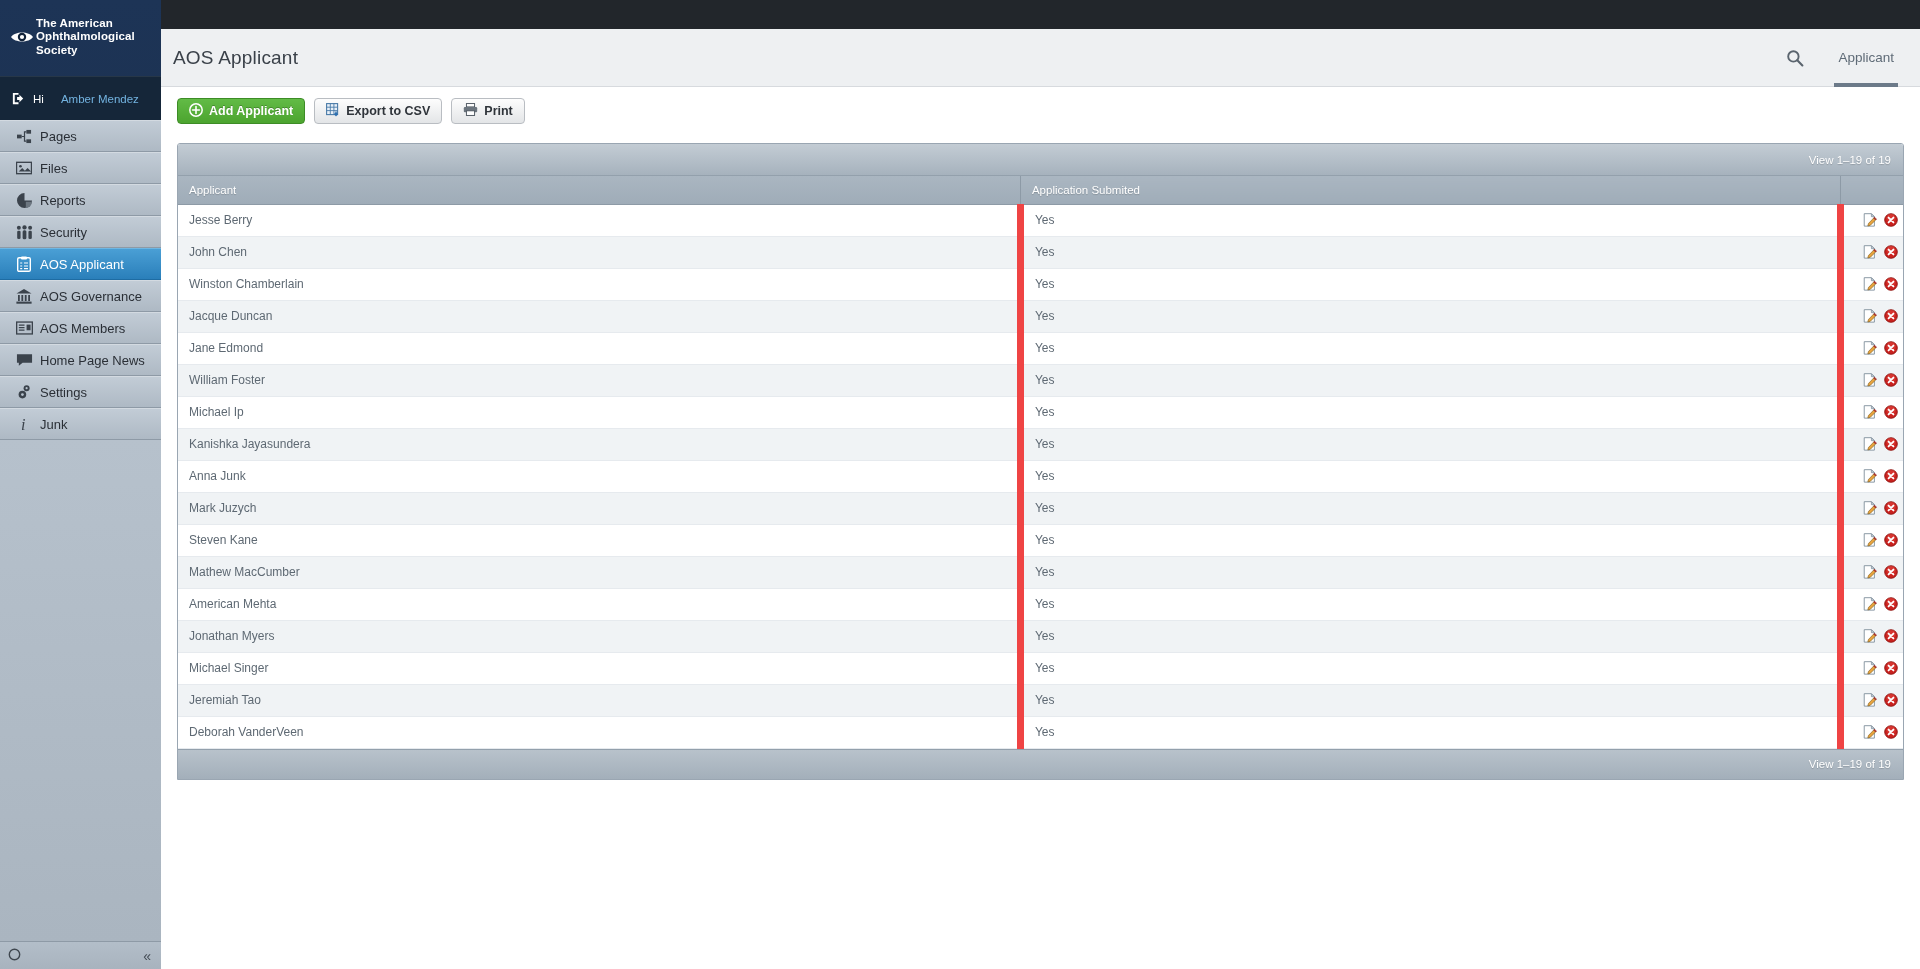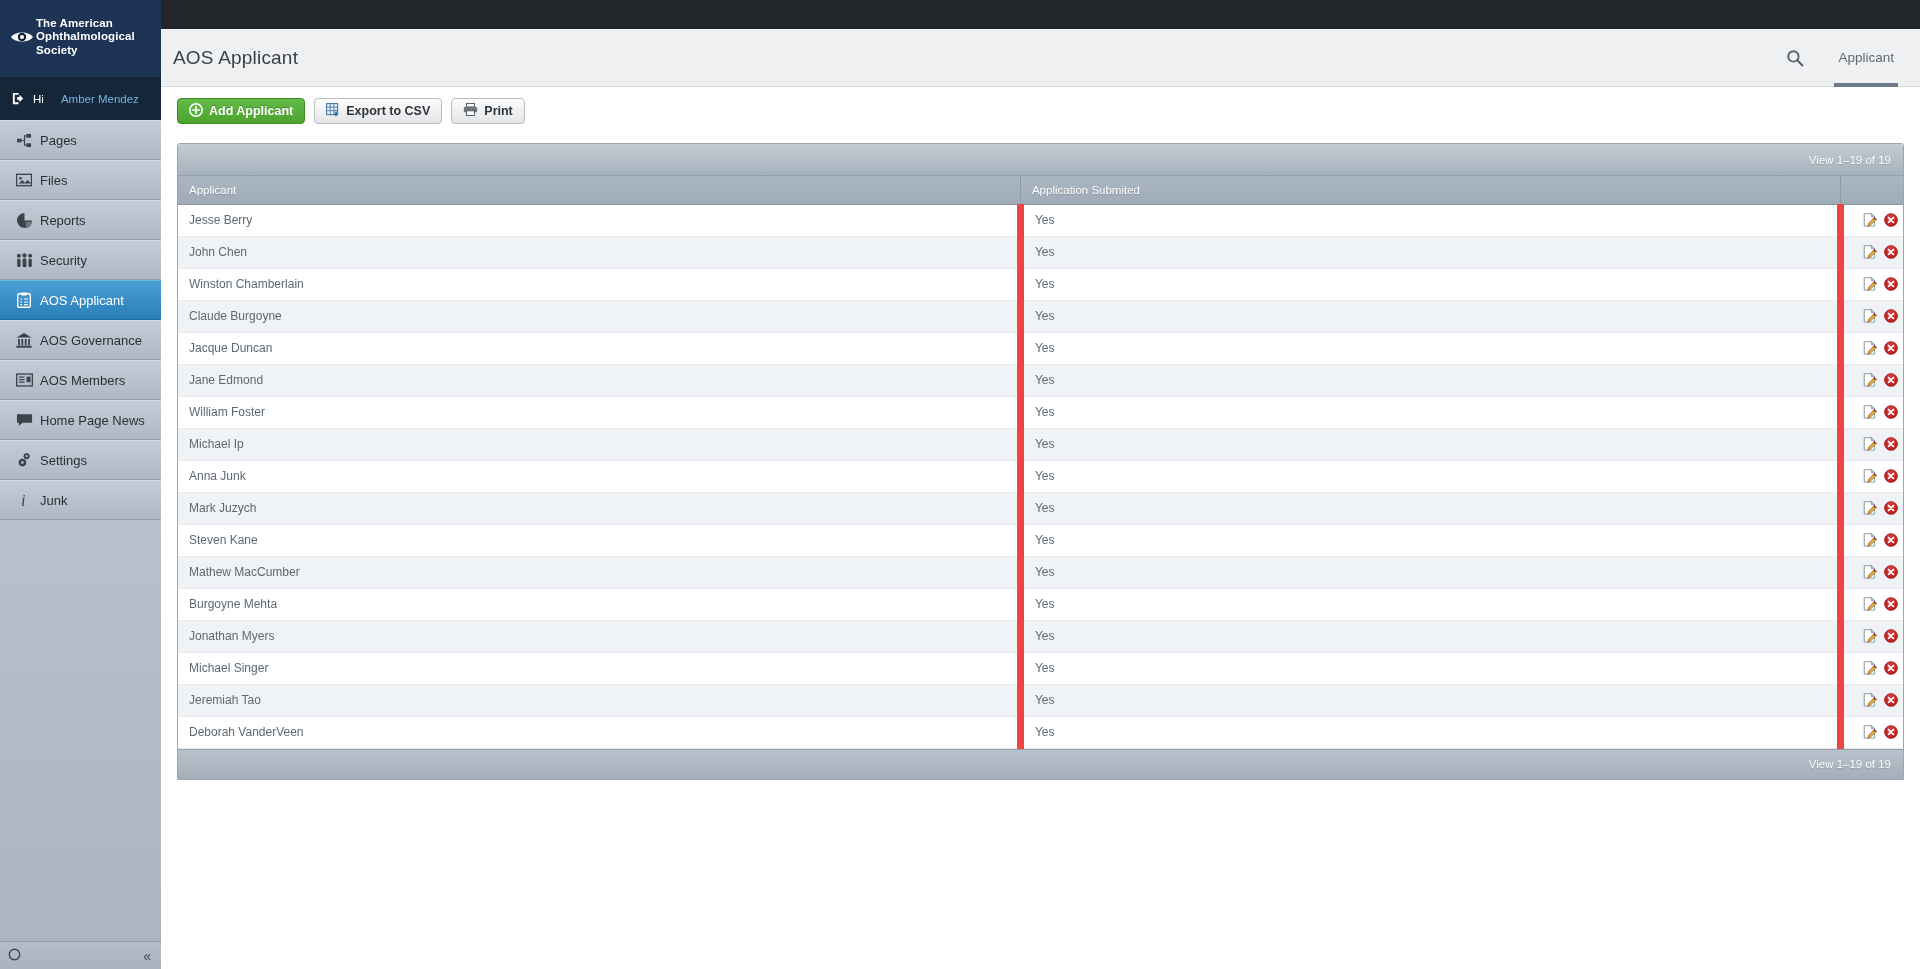--- a/index.html
+++ b/index.html
@@ -34,21 +34,21 @@
     border-top: 1px solid #2a4straight;
     border-top: 1px solid rgba(255,255,255,0.08);
     background: #152639;
   }
   .user-icon { width: 22px; flex: none; display: flex; align-items: center; }
   .user-hi { color: #ffffff; font-size: 11.5px; margin-right: 17px; }
   .user-name { color: #73b3e0; font-size: 11.5px; }
 
   .nav { display: flex; flex-direction: column; }
   .nav-item {
-    height: 40px; display: flex; align-items: center;
+    height: 32px; display: flex; align-items: center;
     padding-left: 10px;
     background: linear-gradient(to bottom, #c2ccd6 0%, #aeb9c4 100%);
     border-bottom: 1px solid #8e9aa6;
     border-top: 1px solid #d3dae1;
     color: #2a2f36; font-size: 13px;
     cursor: pointer;
   }
   .nav-item .ico {
     width: 28px; flex: none; display: flex; align-items: center; justify-content: center;
   }
@@ -475,43 +475,20 @@
                       <svg class="act" width="15" height="15" viewBox="0 0 16 16">
                         <circle cx="8" cy="8" r="7.2" fill="#c9211e" stroke="#8e1310" stroke-width="1"></circle>
                         <circle cx="8" cy="6" r="5" fill="#e0473f" opacity="0.55"></circle>
                         <path d="M5.2 5.2 L10.8 10.8 M10.8 5.2 L5.2 10.8" stroke="#ffffff" stroke-width="2.1" stroke-linecap="round"></path>
                       </svg>
                     </span>
                   </span>
                 </td>
               </tr>
               <tr>
-                <td>Claude Burgoyne</td>
-                <td>Yes</td>
-                <td class="actions">
-                  <span class="act-wrap">
-                    <span>
-                      <svg class="act" width="15" height="15" viewBox="0 0 16 16">
-                        <path d="M1.4 0.8 h8.2 l3.4 3.4 v10.8 h-11.6 Z" fill="#ffffff" stroke="#7c8b99" stroke-width="1"></path>
-                        <path d="M9.6 0.8 v3.4 h3.4 Z" fill="#c8d3dc" stroke="#7c8b99" stroke-width="0.8"></path>
-                        <path d="M12.4 5.6 l2.2 2.2 l-6.2 6.2 l-2.9 0.8 l0.8 -2.9 Z" fill="#e8a33d" stroke="#8a6520" stroke-width="0.8"></path>
-                        <path d="M13.2 4.8 l2.2 2.2 l-1 1 l-2.2 -2.2 Z" fill="#c9332e" stroke="#8a2320" stroke-width="0.7"></path>
-                      </svg>
-                    </span>
-                    <span>
-                      <svg class="act" width="15" height="15" viewBox="0 0 16 16">
-                        <circle cx="8" cy="8" r="7.2" fill="#c9211e" stroke="#8e1310" stroke-width="1"></circle>
-                        <circle cx="8" cy="6" r="5" fill="#e0473f" opacity="0.55"></circle>
-                        <path d="M5.2 5.2 L10.8 10.8 M10.8 5.2 L5.2 10.8" stroke="#ffffff" stroke-width="2.1" stroke-linecap="round"></path>
-                      </svg>
-                    </span>
-                  </span>
-                </td>
-              </tr>
-              <tr>
                 <td>Jacque Duncan</td>
                 <td>Yes</td>
                 <td class="actions">
                   <span class="act-wrap">
                     <span>
                       <svg class="act" width="15" height="15" viewBox="0 0 16 16">
                         <path d="M1.4 0.8 h8.2 l3.4 3.4 v10.8 h-11.6 Z" fill="#ffffff" stroke="#7c8b99" stroke-width="1"></path>
                         <path d="M9.6 0.8 v3.4 h3.4 Z" fill="#c8d3dc" stroke="#7c8b99" stroke-width="0.8"></path>
                         <path d="M12.4 5.6 l2.2 2.2 l-6.2 6.2 l-2.9 0.8 l0.8 -2.9 Z" fill="#e8a33d" stroke="#8a6520" stroke-width="0.8"></path>
                         <path d="M13.2 4.8 l2.2 2.2 l-1 1 l-2.2 -2.2 Z" fill="#c9332e" stroke="#8a2320" stroke-width="0.7"></path>
@@ -590,20 +567,43 @@
                       <svg class="act" width="15" height="15" viewBox="0 0 16 16">
                         <circle cx="8" cy="8" r="7.2" fill="#c9211e" stroke="#8e1310" stroke-width="1"></circle>
                         <circle cx="8" cy="6" r="5" fill="#e0473f" opacity="0.55"></circle>
                         <path d="M5.2 5.2 L10.8 10.8 M10.8 5.2 L5.2 10.8" stroke="#ffffff" stroke-width="2.1" stroke-linecap="round"></path>
                       </svg>
                     </span>
                   </span>
                 </td>
               </tr>
               <tr>
+                <td>Kanishka Jayasundera</td>
+                <td>Yes</td>
+                <td class="actions">
+                  <span class="act-wrap">
+                    <span>
+                      <svg class="act" width="15" height="15" viewBox="0 0 16 16">
+                        <path d="M1.4 0.8 h8.2 l3.4 3.4 v10.8 h-11.6 Z" fill="#ffffff" stroke="#7c8b99" stroke-width="1"></path>
+                        <path d="M9.6 0.8 v3.4 h3.4 Z" fill="#c8d3dc" stroke="#7c8b99" stroke-width="0.8"></path>
+                        <path d="M12.4 5.6 l2.2 2.2 l-6.2 6.2 l-2.9 0.8 l0.8 -2.9 Z" fill="#e8a33d" stroke="#8a6520" stroke-width="0.8"></path>
+                        <path d="M13.2 4.8 l2.2 2.2 l-1 1 l-2.2 -2.2 Z" fill="#c9332e" stroke="#8a2320" stroke-width="0.7"></path>
+                      </svg>
+                    </span>
+                    <span>
+                      <svg class="act" width="15" height="15" viewBox="0 0 16 16">
+                        <circle cx="8" cy="8" r="7.2" fill="#c9211e" stroke="#8e1310" stroke-width="1"></circle>
+                        <circle cx="8" cy="6" r="5" fill="#e0473f" opacity="0.55"></circle>
+                        <path d="M5.2 5.2 L10.8 10.8 M10.8 5.2 L5.2 10.8" stroke="#ffffff" stroke-width="2.1" stroke-linecap="round"></path>
+                      </svg>
+                    </span>
+                  </span>
+                </td>
+              </tr>
+              <tr>
                 <td>Anna Junk</td>
                 <td>Yes</td>
                 <td class="actions">
                   <span class="act-wrap">
                     <span>
                       <svg class="act" width="15" height="15" viewBox="0 0 16 16">
                         <path d="M1.4 0.8 h8.2 l3.4 3.4 v10.8 h-11.6 Z" fill="#ffffff" stroke="#7c8b99" stroke-width="1"></path>
                         <path d="M9.6 0.8 v3.4 h3.4 Z" fill="#c8d3dc" stroke="#7c8b99" stroke-width="0.8"></path>
                         <path d="M12.4 5.6 l2.2 2.2 l-6.2 6.2 l-2.9 0.8 l0.8 -2.9 Z" fill="#e8a33d" stroke="#8a6520" stroke-width="0.8"></path>
                         <path d="M13.2 4.8 l2.2 2.2 l-1 1 l-2.2 -2.2 Z" fill="#c9332e" stroke="#8a2320" stroke-width="0.7"></path>
@@ -682,21 +682,21 @@
                       <svg class="act" width="15" height="15" viewBox="0 0 16 16">
                         <circle cx="8" cy="8" r="7.2" fill="#c9211e" stroke="#8e1310" stroke-width="1"></circle>
                         <circle cx="8" cy="6" r="5" fill="#e0473f" opacity="0.55"></circle>
                         <path d="M5.2 5.2 L10.8 10.8 M10.8 5.2 L5.2 10.8" stroke="#ffffff" stroke-width="2.1" stroke-linecap="round"></path>
                       </svg>
                     </span>
                   </span>
                 </td>
               </tr>
               <tr>
-                <td>Burgoyne Mehta</td>
+                <td>American Mehta</td>
                 <td>Yes</td>
                 <td class="actions">
                   <span class="act-wrap">
                     <span>
                       <svg class="act" width="15" height="15" viewBox="0 0 16 16">
                         <path d="M1.4 0.8 h8.2 l3.4 3.4 v10.8 h-11.6 Z" fill="#ffffff" stroke="#7c8b99" stroke-width="1"></path>
                         <path d="M9.6 0.8 v3.4 h3.4 Z" fill="#c8d3dc" stroke="#7c8b99" stroke-width="0.8"></path>
                         <path d="M12.4 5.6 l2.2 2.2 l-6.2 6.2 l-2.9 0.8 l0.8 -2.9 Z" fill="#e8a33d" stroke="#8a6520" stroke-width="0.8"></path>
                         <path d="M13.2 4.8 l2.2 2.2 l-1 1 l-2.2 -2.2 Z" fill="#c9332e" stroke="#8a2320" stroke-width="0.7"></path>
                       </svg>

